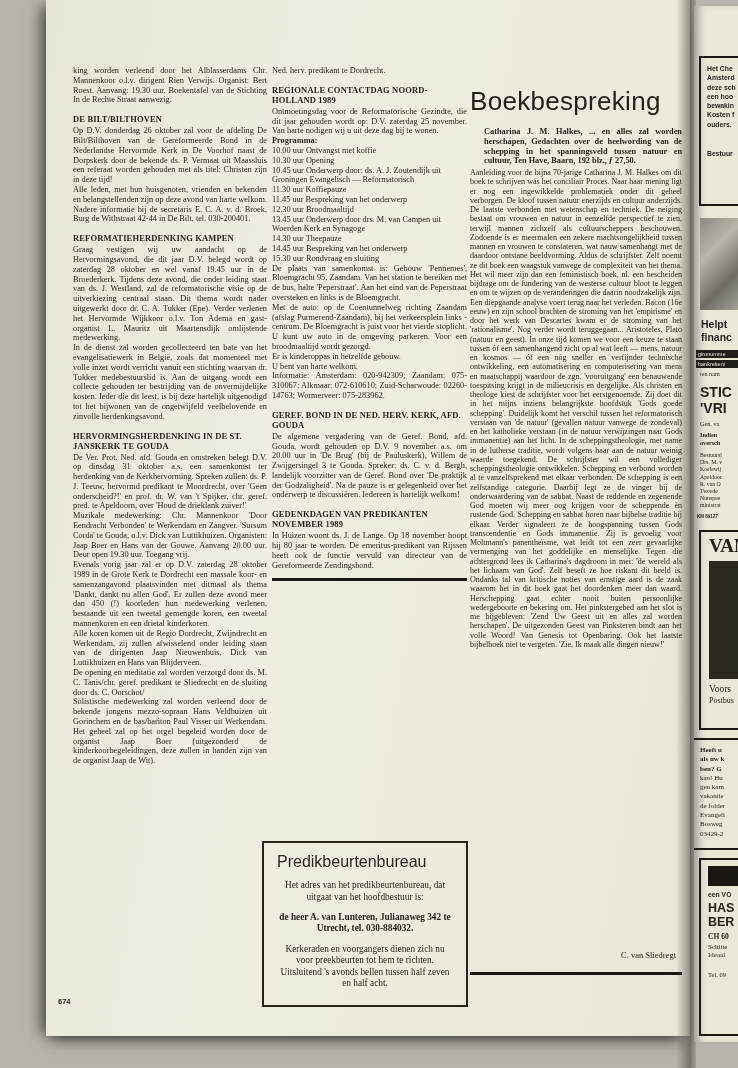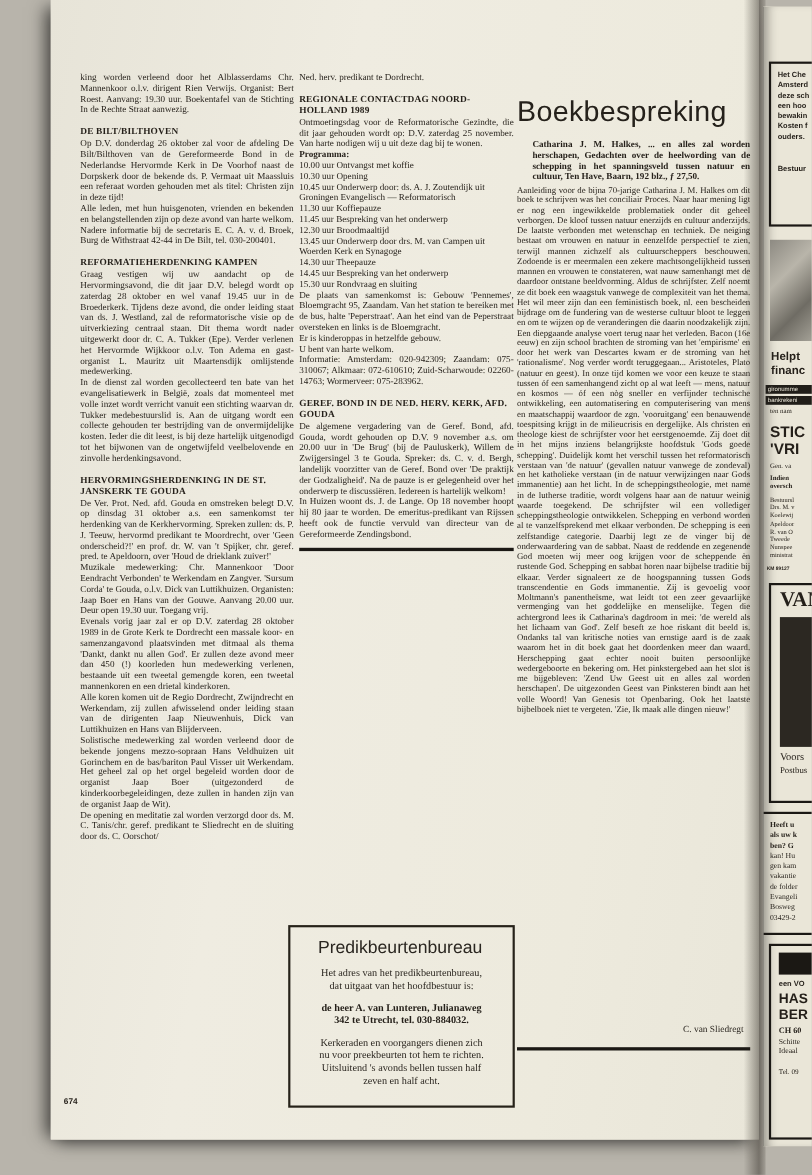--- a/index.html
+++ b/index.html
@@ -19,25 +19,25 @@
   .section{margin:0;}
   .proglabel{font-weight:bold;text-align:left;}
   .progline{font-size:8.3px;line-height:9.8px;text-align:left;margin:0;}
   .gap{margin-top:9px;}
   .rule{background:#1b1814;height:2.5px;border:0;margin:8px 0 0 0;}
   
   .bb-title{font-family:"Liberation Sans", sans-serif;font-size:26px;font-weight:400;
             letter-spacing:.3px;margin:0 0 10px 0;color:#25211b;}
   .bookref{font-weight:bold;padding-left:14px;font-size:8.3px;line-height:9.9px;text-align:justify;}
   .bb-body{margin-top:2px;height:762px;overflow:hidden;font-size:8px;line-height:9.25px;text-align:justify;}
-  .bb-author{text-align:right;padding-right:6px;font-size:8.5px;margin-top:0;}
+  .bb-author{text-align:right;padding-right:6px;font-size:8.5px;margin-top:20px;}
   .bb-rule{height:3px;background:#1b1814;margin-top:12px;}
   
   .predikbox{position:absolute;left:216px;top:841px;width:206px;height:166px;
-             border:2px solid #262219;padding:10px 25px;box-sizing:border-box;}
+             border:2px solid #262219;padding:10px 13px;box-sizing:border-box;}
   .predik-title{font-family:"Liberation Sans", sans-serif;font-size:16px;font-weight:400;
                 margin:0 0 9px 0;color:#2a2620;}
   .predikbox p{font-size:9.3px;line-height:11.3px;text-align:center;}
   .predik-address{font-weight:bold;text-align:center !important;margin:8px 0 9px 0 !important;}
   .pagenum{position:absolute;left:12px;top:997px;font-family:"Liberation Sans", sans-serif;
            font-size:7.5px;font-weight:bold;}
   
   .gutter{position:absolute;left:676px;top:0;width:20px;height:1068px;
           background:linear-gradient(to right, rgba(0,0,0,0) 0%, rgba(40,35,28,.45) 70%, rgba(40,35,28,.15) 100%);}
   .sliver{position:absolute;left:694px;top:6px;width:44px;height:1036px;background:#eae6d8;
@@ -80,22 +80,22 @@
 
       <div class="section">
         <h3>HERVORMINGSHERDENKING IN DE ST. JANSKERK TE GOUDA</h3>
         <p>De Ver. Prot. Ned. afd. Gouda en omstreken belegt D.V. op dinsdag 31 oktober a.s. een samenkomst ter herdenking van de Kerkhervorming. Spreken zullen: ds. P. J. Teeuw, hervormd predikant te Moordrecht, over 'Geen onderscheid?!' en prof. dr. W. van 't Spijker, chr. geref. pred. te Apeldoorn, over 'Houd de drieklank zuiver!'</p>
         <p>Muzikale medewerking: Chr. Mannenkoor 'Door Eendracht Verbonden' te Werkendam en Zangver. 'Sursum Corda' te Gouda, o.l.v. Dick van Luttikhuizen. Organisten: Jaap Boer en Hans van der Gouwe. Aanvang 20.00 uur. Deur open 19.30 uur. Toegang vrij.</p>
       </div>
 
       <div class="section">
         <p>Evenals vorig jaar zal er op D.V. zaterdag 28 oktober 1989 in de Grote Kerk te Dordrecht een massale koor- en samenzangavond plaatsvinden met ditmaal als thema 'Dankt, dankt nu allen God'. Er zullen deze avond meer dan 450 (!) koorleden hun medewerking verlenen, bestaande uit een tweetal gemengde koren, een tweetal mannenkoren en een drietal kinderkoren.</p>
         <p class="gap" style="margin-top:0">Alle koren komen uit de Regio Dordrecht, Zwijndrecht en Werkendam, zij zullen afwisselend onder leiding staan van de dirigenten Jaap Nieuwenhuis, Dick van Luttikhuizen en Hans van Blijderveen.</p>
+        <p>De opening en meditatie zal worden verzorgd door ds. M. C. Tanis/chr. geref. predikant te Sliedrecht en de sluiting door ds. C. Oorschot/</p>
         <p>Solistische medewerking zal worden verleend door de bekende jongens mezzo-sopraan Hans Veldhuizen uit Gorinchem en de bas/bariton Paul Visser uit Werkendam. Het geheel zal op het orgel begeleid worden door de organist Jaap Boer (uitgezonderd de kinderkoorbegeleidingen, deze zullen in handen zijn van de organist Jaap de Wit).</p>
-        <p>De opening en meditatie zal worden verzorgd door ds. M. C. Tanis/chr. geref. predikant te Sliedrecht en de sluiting door ds. C. Oorschot/</p>
       </div>
     </div>
 
     <div class="col col2">
       <p>Ned. herv. predikant te Dordrecht.</p>
 
       <div class="section">
         <h3>REGIONALE CONTACTDAG NOORD-HOLLAND 1989</h3>
         <p>Ontmoetingsdag voor de Reformatorische Gezindte, die dit jaar gehouden wordt op: D.V. zaterdag 25 november. Van harte nodigen wij u uit deze dag bij te wonen.</p>
         <p class="proglabel">Programma:</p>
@@ -103,31 +103,33 @@
         <div class="progline">10.30 uur Opening</div>
         <div class="progline">10.45 uur Onderwerp door: ds. A. J. Zoutendijk uit Groningen Evangelisch — Reformatorisch</div>
         <div class="progline">11.30 uur Koffiepauze</div>
         <div class="progline">11.45 uur Bespreking van het onderwerp</div>
         <div class="progline">12.30 uur Broodmaaltijd</div>
         <div class="progline">13.45 uur Onderwerp door drs. M. van Campen uit Woerden Kerk en Synagoge</div>
         <div class="progline">14.30 uur Theepauze</div>
         <div class="progline">14.45 uur Bespreking van het onderwerp</div>
         <div class="progline">15.30 uur Rondvraag en sluiting</div>
         <p>De plaats van samenkomst is: Gebouw 'Pennemes', Bloemgracht 95, Zaandam. Van het station te bereiken met de bus, halte 'Peperstraat'. Aan het eind van de Peperstraat oversteken en links is de Bloemgracht.</p>
+        <p>Met de auto: op de Coentunnelweg richting Zaandam (afslag Purmerend-Zaandam), bij het verkeersplein links - centrum. De Bloemgracht is juist voor het vierde stoplicht. U kunt uw auto in de omgeving parkeren. Voor een broodmaaltijd wordt gezorgd.</p>
         <p>Er is kinderoppas in hetzelfde gebouw.</p>
         <p>U bent van harte welkom.</p>
         <p>Informatie: Amsterdam: 020-942309; Zaandam: 075-310067; Alkmaar: 072-610610; Zuid-Scharwoude: 02260-14763; Wormerveer: 075-283962.</p>
       </div>
 
       <div class="section">
         <h3>GEREF. BOND IN DE NED. HERV. KERK, AFD. GOUDA</h3>
         <p>De algemene vergadering van de Geref. Bond, afd. Gouda, wordt gehouden op D.V. 9 november a.s. om 20.00 uur in 'De Brug' (bij de Pauluskerk), Willem de Zwijgersingel 3 te Gouda. Spreker: ds. C. v. d. Bergh, landelijk voorzitter van de Geref. Bond over 'De praktijk der Godzaligheid'. Na de pauze is er gelegenheid over het onderwerp te discussiëren. Iedereen is hartelijk welkom!</p>
       </div>
 
       <div class="section">
+        <h3>GEDENKDAGEN VAN PREDIKANTEN NOVEMBER 1989</h3>
         <p>In Huizen woont ds. J. de Lange. Op 18 november hoopt hij 80 jaar te worden. De emeritus-predikant van Rijssen heeft ook de functie vervuld van directeur van de Gereformeerde Zendingsbond.</p>
       </div>
 
       <div class="rule"></div>
     </div>
 
     <div class="predikbox">
       <div class="predik-title">Predikbeurtenbureau</div>
       <p>Het adres van het predikbeurtenbureau, dat uitgaat van het hoofdbestuur is:</p>
       <p class="predik-address">de heer A. van Lunteren, Julianaweg 342 te Utrecht, tel. 030-884032.</p>

